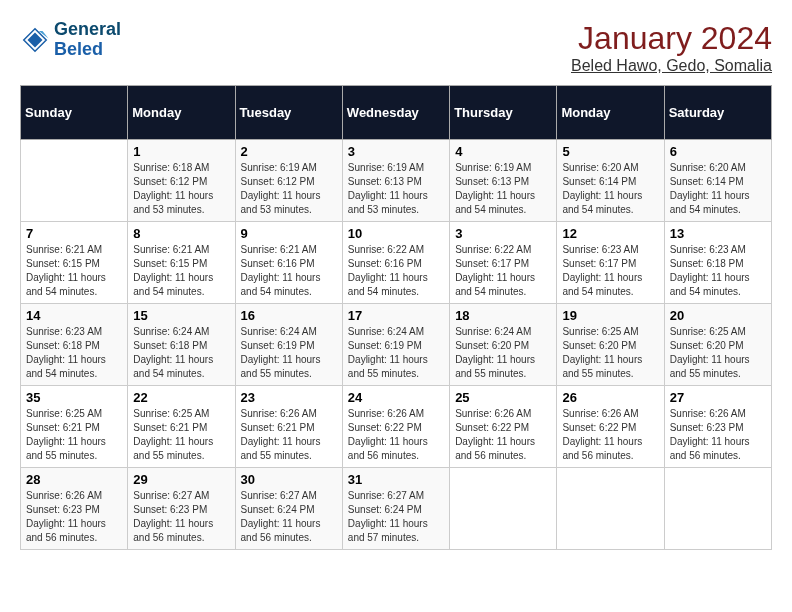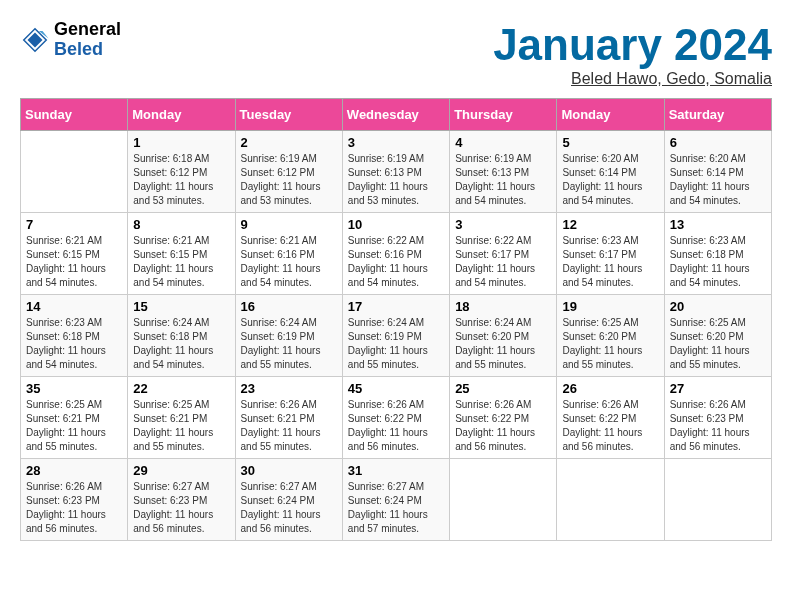--- a/index.html
+++ b/index.html
@@ -21,48 +21,48 @@
       align-items: center;
       gap: 4px;
     }
     .logo-text {
       display: flex;
       flex-direction: column;
       font-size: 18px;
       font-weight: bold;
       line-height: 1.1;
     }
-    .logo-general { color: #000000; }
+    .logo-general { color: #0c4a6e; }
     .logo-blue { color: #1a5fa8; }
     .logo-icon {
       width: 30px;
       height: 30px;
     }
     .title-block {
       text-align: right;
     }
     .month-title {
-      font-size: 44px;
-      font-weight: bold;
-      color: #0369a1;
+      font-size: 32px;
+      font-weight: normal;
+      color: #7f1d1d;
     }
     .location-title {
       font-size: 16px;
       color: #333;
       text-decoration: underline;
     }
     table {
       width: 100%;
       border-collapse: collapse;
       font-size: 11px;
     }
     thead tr th {
-      background-color: #ec4899;
+      background-color: #0f172a;
       color: white;
-      padding: 8px 4px;
+      padding: 19px 4px;
       text-align: left;
       font-size: 13px;
       font-weight: bold;
       border: 1px solid #aaa;
     }
     tbody tr td {
       border: 1px solid #ccc;
       padding: 4px 5px;
       vertical-align: top;
       width: calc(100% / 7);
@@ -285,21 +285,21 @@
 and 55 minutes.</div>
         </td>
         <td>
           <span class="day-num">23</span>
           <div class="day-info" style="white-space: pre-line;">Sunrise: 6:26 AM
 Sunset: 6:21 PM
 Daylight: 11 hours
 and 55 minutes.</div>
         </td>
         <td>
-          <span class="day-num">45</span>
+          <span class="day-num">24</span>
           <div class="day-info" style="white-space: pre-line;">Sunrise: 6:26 AM
 Sunset: 6:22 PM
 Daylight: 11 hours
 and 56 minutes.</div>
         </td>
         <td>
           <span class="day-num">25</span>
           <div class="day-info" style="white-space: pre-line;">Sunrise: 6:26 AM
 Sunset: 6:22 PM
 Daylight: 11 hours

